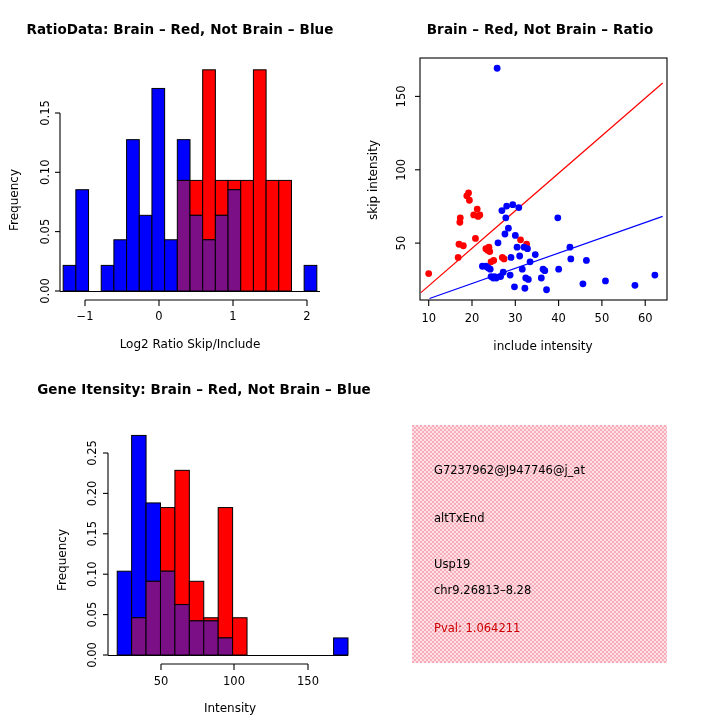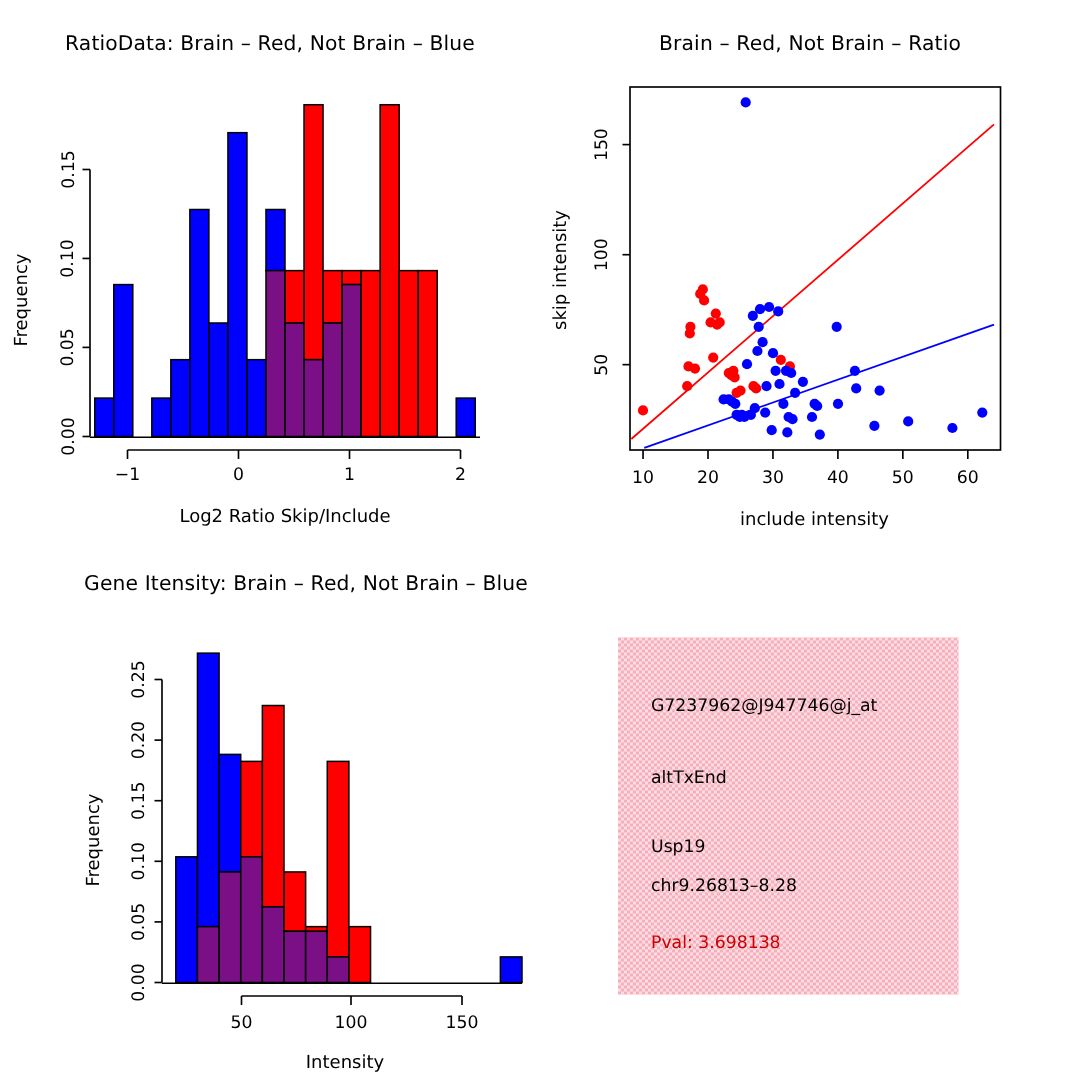--- a/index.html
+++ b/index.html
@@ -26,21 +26,21 @@
   }
   #panel-tl { left: 0;   top: 0;   }
   #panel-tr { left: 360px; top: 0; }
   #panel-bl { left: 0;   top: 360px; padding-left: 48px; }
   #panel-br { left: 360px; top: 360px; }
 
   .plot-title {
     position: absolute;
     width: 100%;
     text-align: center;
-    font-weight: normal;
+    font-weight: bold;
     font-size: 13.5px;
     letter-spacing: 0.1px;
     white-space: nowrap;
   }
   #panel-tl .plot-title { top: 21px; left: 0; }
   #panel-tr .plot-title { top: 21px; left: 0; }
   #panel-bl .plot-title { top: 21px; left: 0; }
 
   svg { display: block; }
 
@@ -53,21 +53,21 @@
     font-family: "DejaVu Sans", sans-serif;
     font-size: 12px;
     fill: #000000;
   }
 
   
   #info-box {
     position: absolute;
     left: 52px;
     top: 65px;
-    width: 227px;
+    width: 255px;
     height: 238px;
     
     background-color: #f7aebb;
     background-image:
       linear-gradient(45deg, rgba(255,255,255,0.62) 25%, transparent 25%, transparent 75%, rgba(255,255,255,0.62) 75%),
       linear-gradient(45deg, rgba(255,255,255,0.62) 25%, transparent 25%, transparent 75%, rgba(255,255,255,0.62) 75%);
     background-size: 4px 4px;
     background-position: 0 0, 2px 2px;
     box-sizing: border-box;
   }
@@ -309,17 +309,17 @@
       <text class="axis-label" x="18" y="200" text-anchor="middle" transform="rotate(-90 18 200)">Frequency</text>
     </svg>
   </div>
 
   <div class="panel" id="panel-br">
     <div id="info-box">
       <div class="info-line l0">G7237962@J947746@j_at</div>
       <div class="info-line l1">altTxEnd</div>
       <div class="info-line l2">Usp19</div>
       <div class="info-line l3">chr9.26813–8.28</div>
-      <div class="info-line l4">Pval: 3.698138</div>
+      <div class="info-line l4">Pval: 1.064211</div>
     </div>
   </div>
 
 </div>
 
 </body></html>

